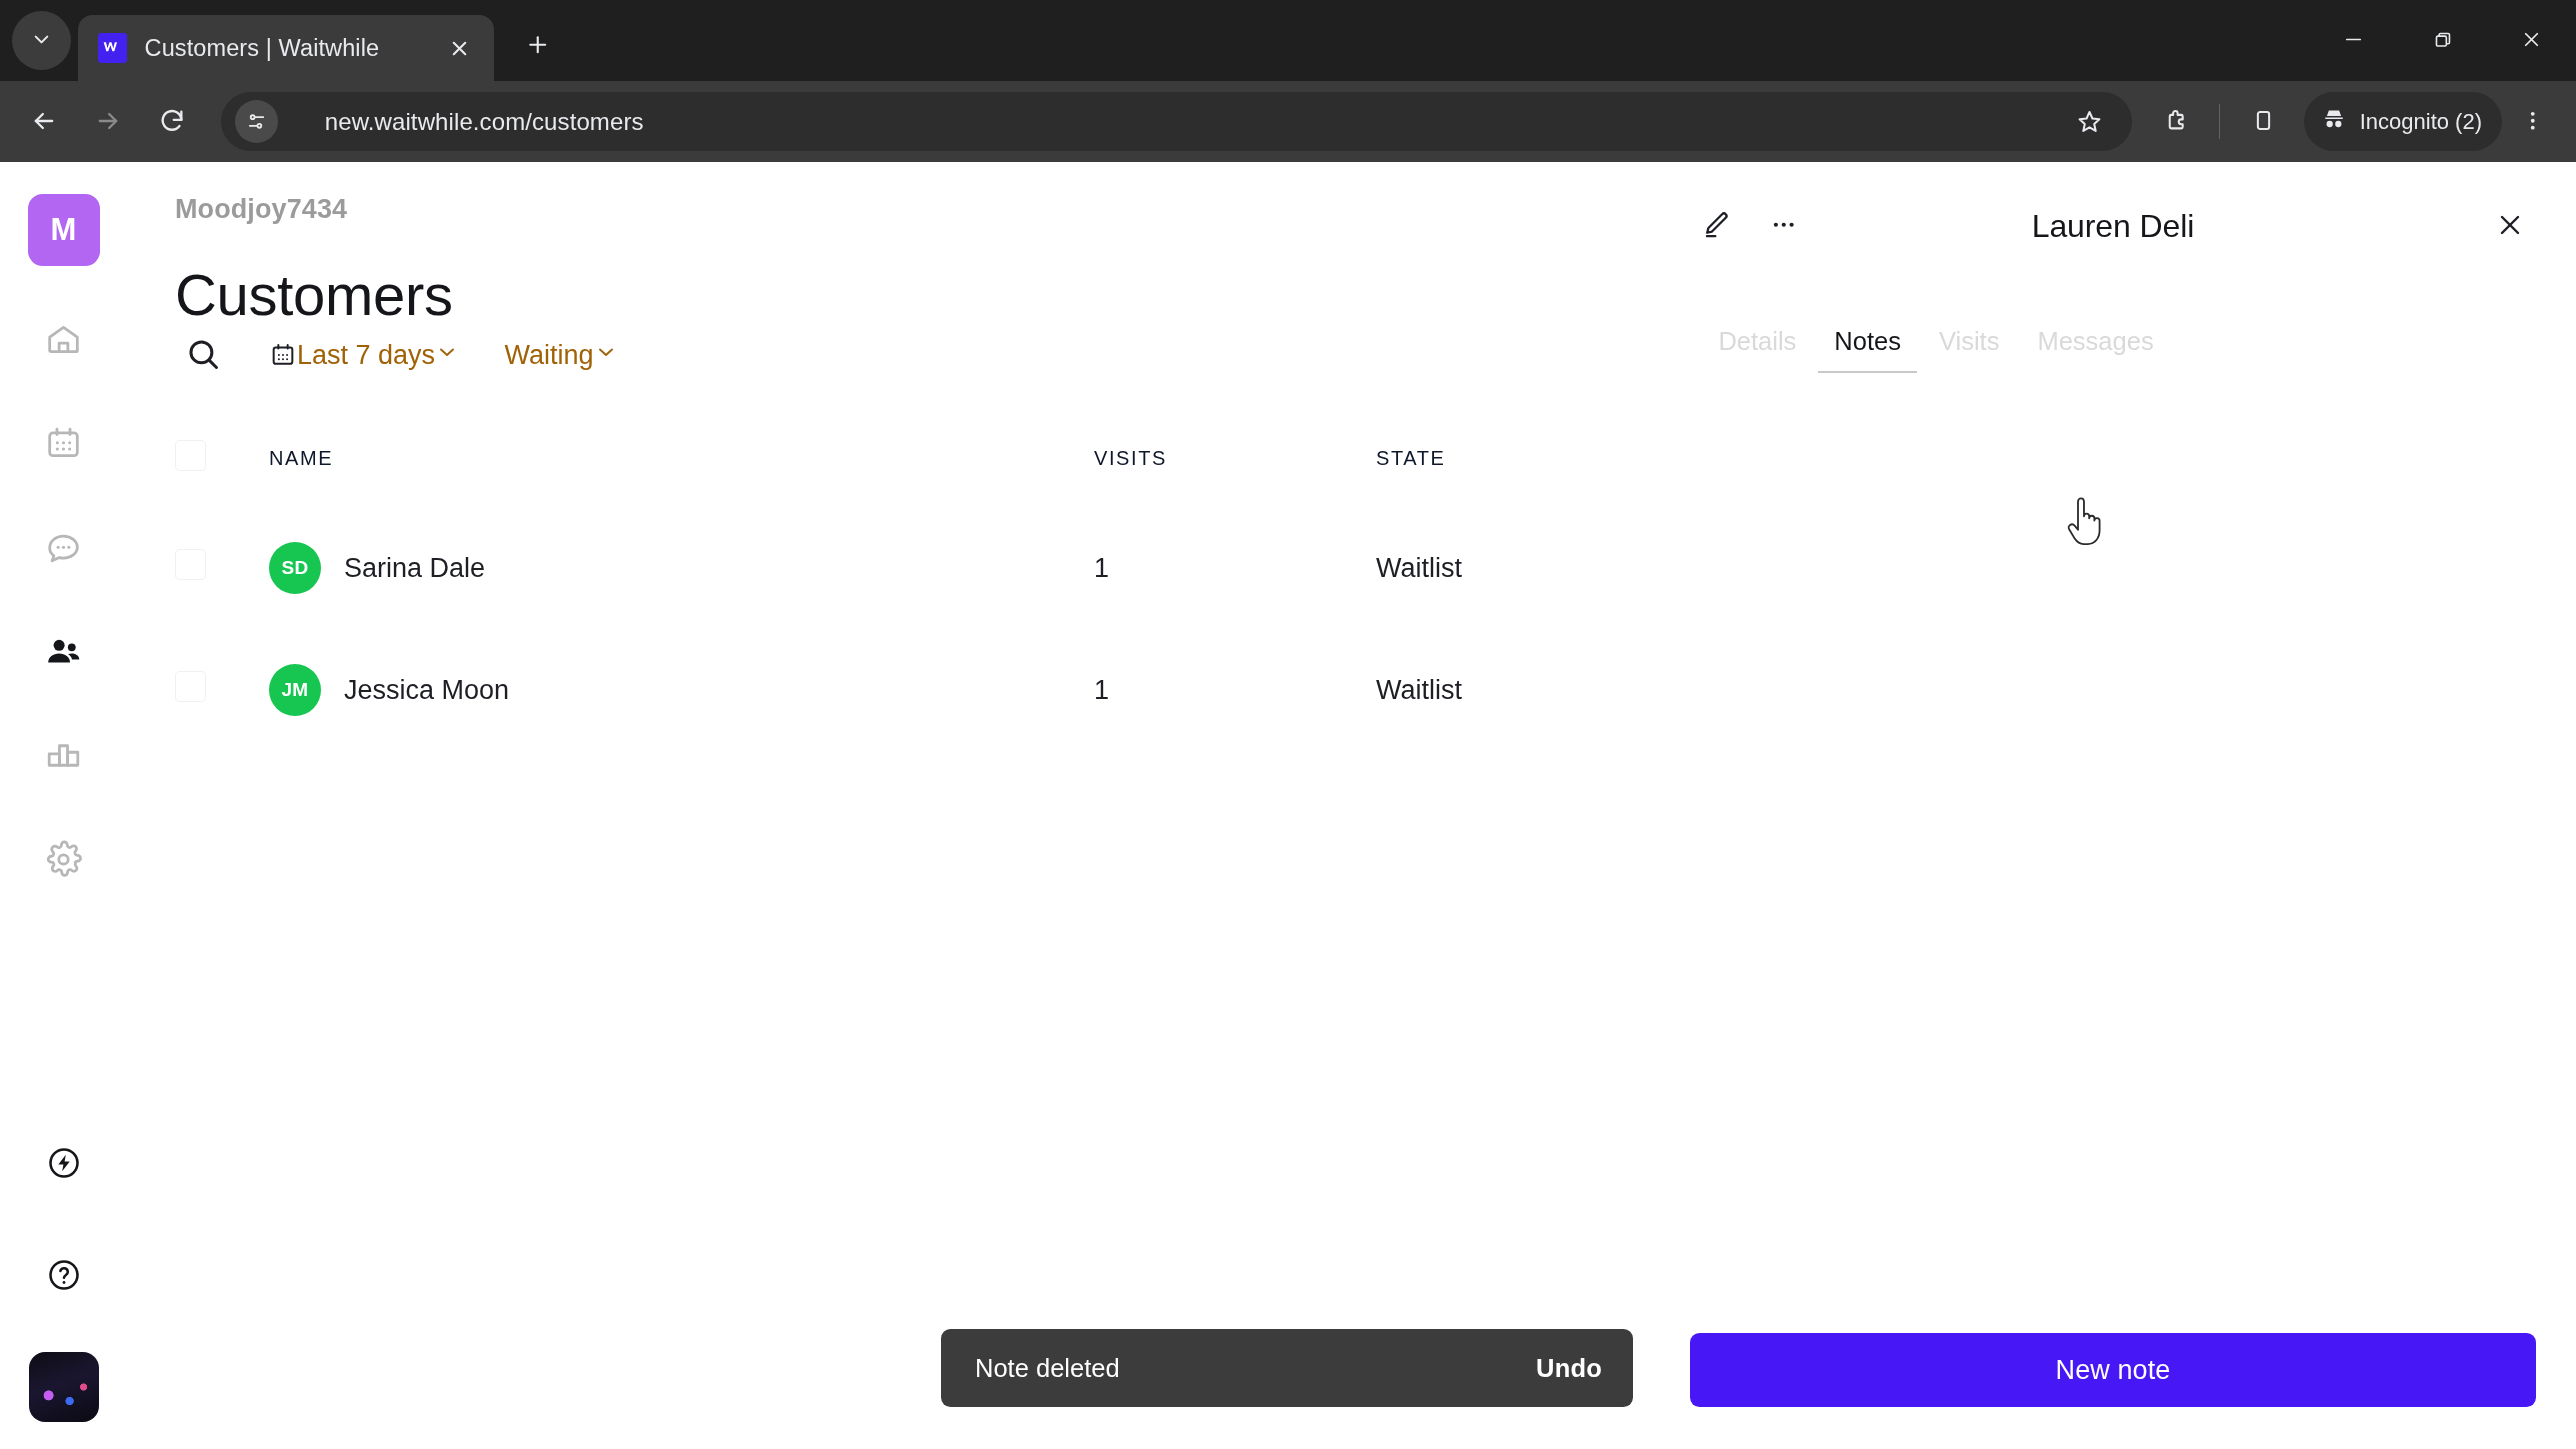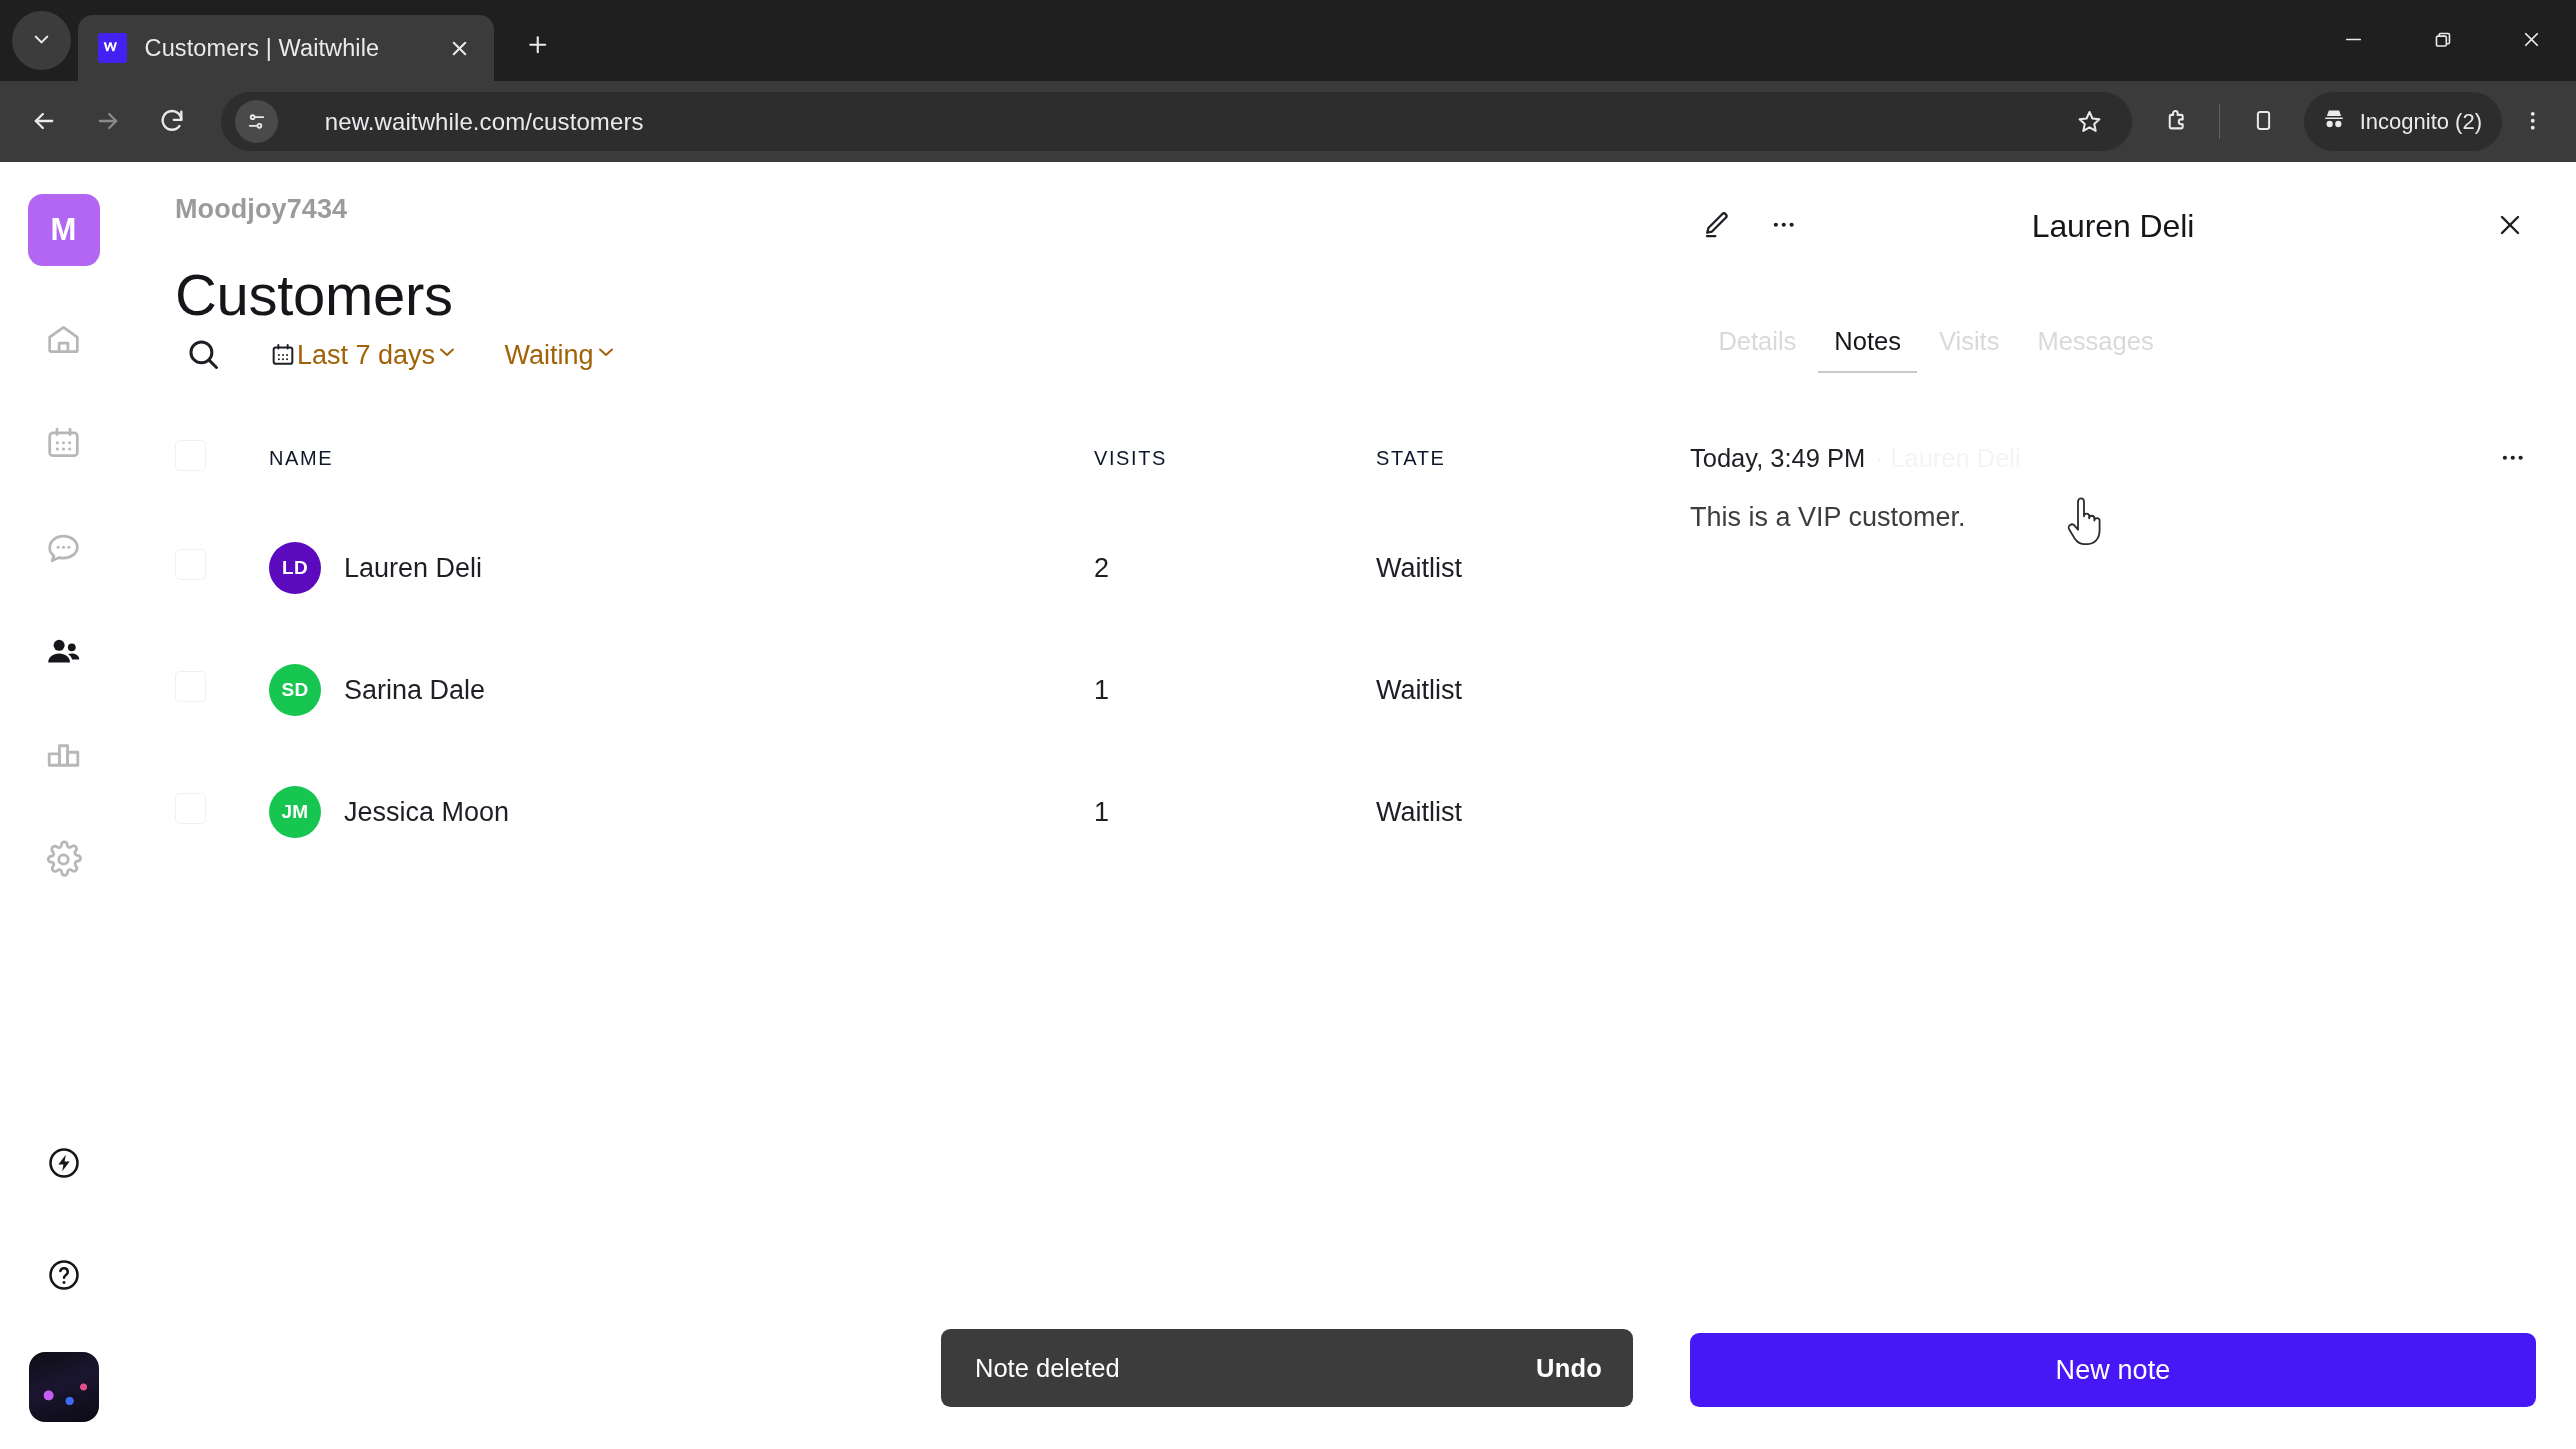--- a/index.html
+++ b/index.html
@@ -739,31 +739,20 @@
           <tr>
             <th>
               <span class="row-checkbox" style="display:inline-block"></span>
             </th>
             <th>NAME</th>
             <th>VISITS</th>
             <th>STATE</th>
           </tr>
         </thead>
         <tbody id="rows">
-            <tr>
-              <td><span class="row-checkbox" style="display: inline-block;"></span></td>
-              <td>
-                <div class="cell-name">
-                  <span class="mini-avatar" style="background: rgb(91, 11, 189);">LD</span>
-                  <span>Lauren Deli</span>
-                </div>
-              </td>
-              <td>2</td>
-              <td class="state-cell">Waitlist</td>
-            </tr>
             <tr>
               <td><span class="row-checkbox" style="display: inline-block;"></span></td>
               <td>
                 <div class="cell-name">
                   <span class="mini-avatar" style="background: rgb(23, 198, 81);">SD</span>
                   <span>Sarina Dale</span>
                 </div>
               </td>
               <td>1</td>
               <td class="state-cell">Waitlist</td>
@@ -813,36 +802,20 @@
         </div>
       </div>
 
       <div class="rp-tabs" id="panel-tabs">
           <div class="rp-tab">Details</div>
           <div class="rp-tab active">Notes</div>
           <div class="rp-tab">Visits</div>
           <div class="rp-tab">Messages</div>
         </div>
 
-      <div class="note-block">
-        <div class="note-meta-row">
-          <span class="note-time">Today, 3:49 PM</span>
-          <span class="note-author">· Lauren Deli</span>
-          <span class="note-more">
-            <span>
-              <svg width="29.5" height="29.5" viewBox="0 0 24 24" fill="currentColor">
-                  <circle cx="5.6" cy="12" r="1.7"></circle>
-                  <circle cx="12" cy="12" r="1.7"></circle>
-                  <circle cx="18.4" cy="12" r="1.7"></circle>
-                </svg>
-            </span>
-          </span>
-        </div>
-        <div class="note-body">This is a VIP customer.</div>
-      </div>
 
       <div class="rp-footer">
         <button class="btn-primary">New note</button>
       </div>
     </div>
 
     <div class="snackbar">
       <span class="msg">Note deleted</span>
       <span class="undo">Undo</span>
     </div>

